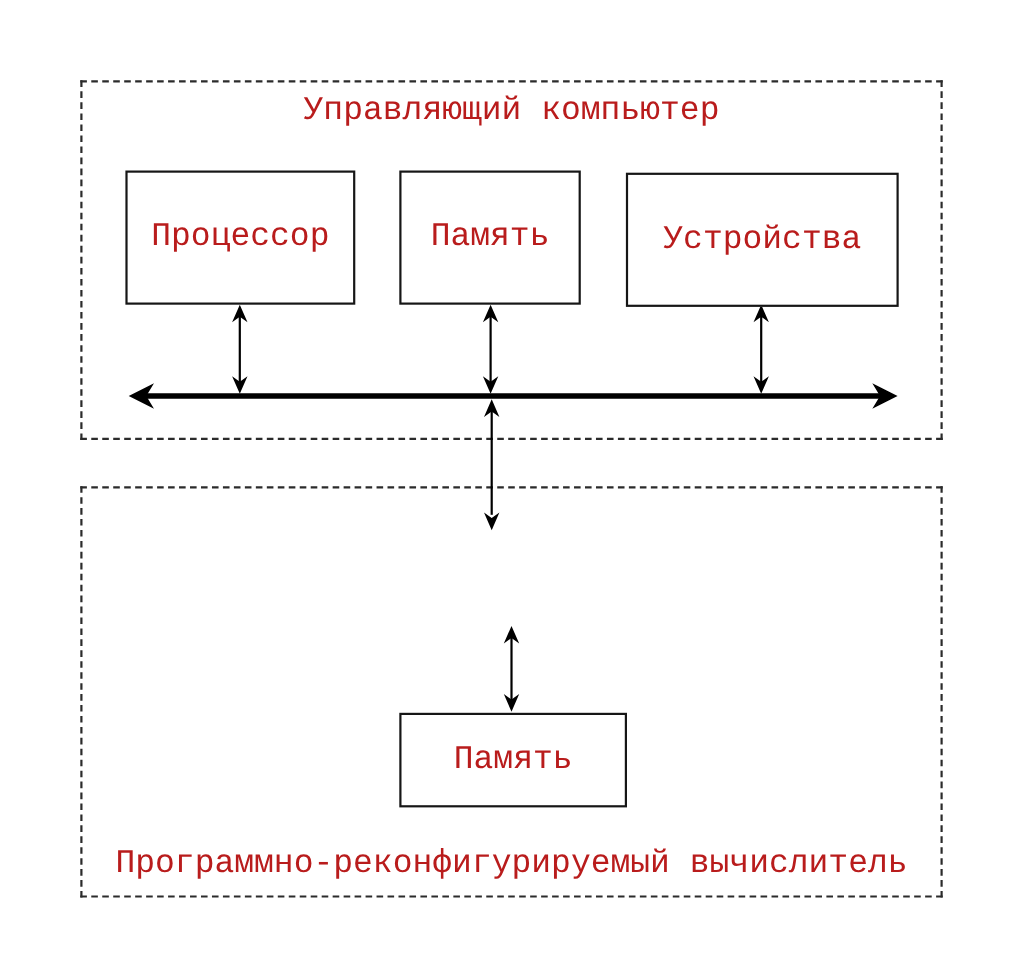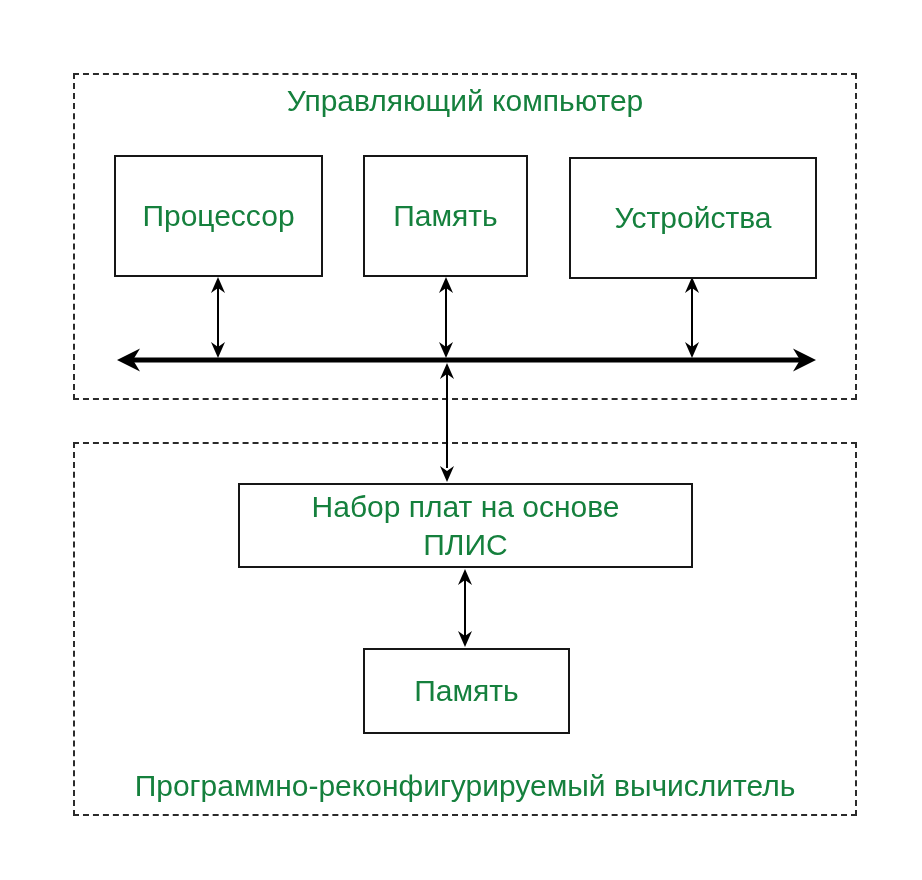--- a/index.html
+++ b/index.html
@@ -1,18 +1,18 @@
 <!DOCTYPE html>
 <html><head>
 <meta charset="utf-8">
 <style>
   html,body{margin:0;padding:0;background:#ffffff;}
   .canvas{
     position:relative;width:922px;height:880px;background:#ffffff;overflow:hidden;
-    font-family:Liberation Sans, sans-serif;color:#15803d;
+    font-family:Liberation Mono, monospace;color:#b91c1c;
   }
   .dashed-group{
     position:absolute;border:2px dashed #2b2b2b;background:transparent;box-sizing:border-box;
   }
   #top-group{left:73px;top:73px;width:784px;height:327px;}
   #bottom-group{left:73px;top:442px;width:784px;height:374px;}
   .group-title{
     position:absolute;left:0;width:100%;text-align:center;
     font-size:30px;line-height:36px;white-space:nowrap;
   }
@@ -77,22 +77,18 @@
   </div>
 
   <div class="node" id="box-memory-top">
     <span>Память</span>
   </div>
 
   <div class="node" id="box-io">
     <span>Устройства</span>
   </div>
 
-  <div class="node" id="box-fpga">
-    <span>Набор плат на основе</span>
-    <span>ПЛИС</span>
-  </div>
 
   <div class="node" id="box-memory-bottom">
     <span>Память</span>
   </div>
 
 </div>
 
 </body></html>

